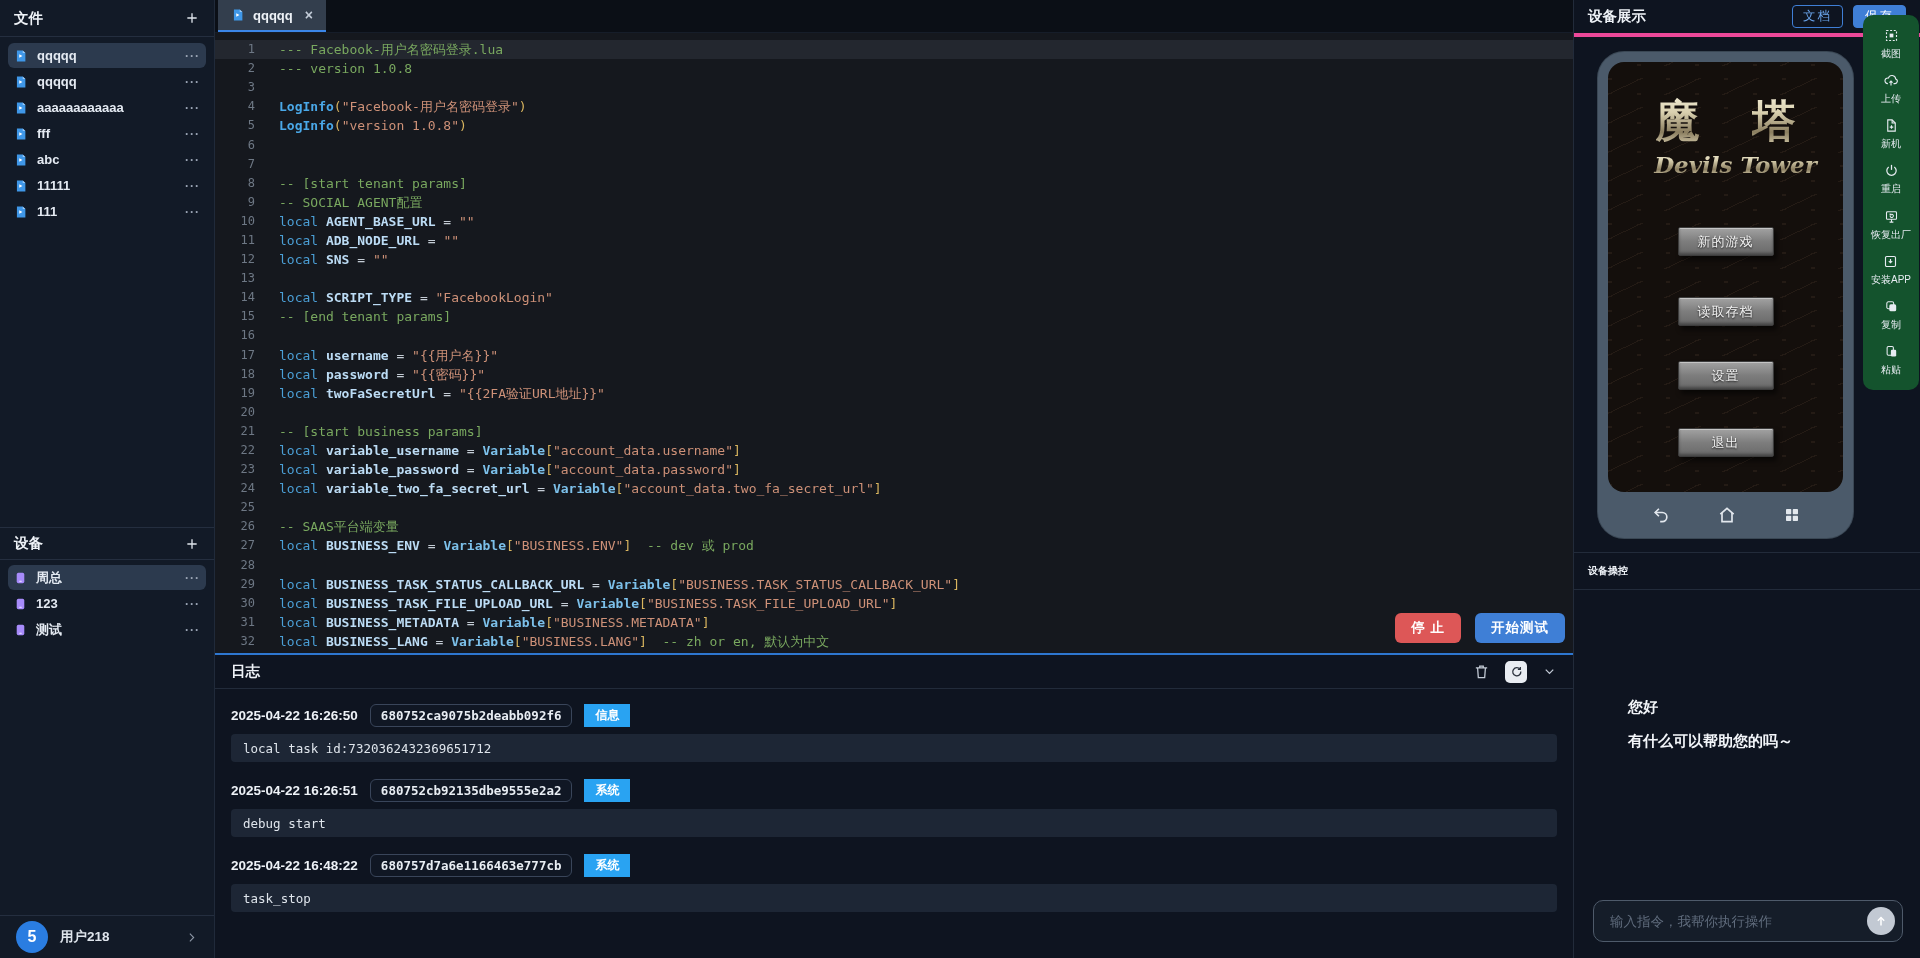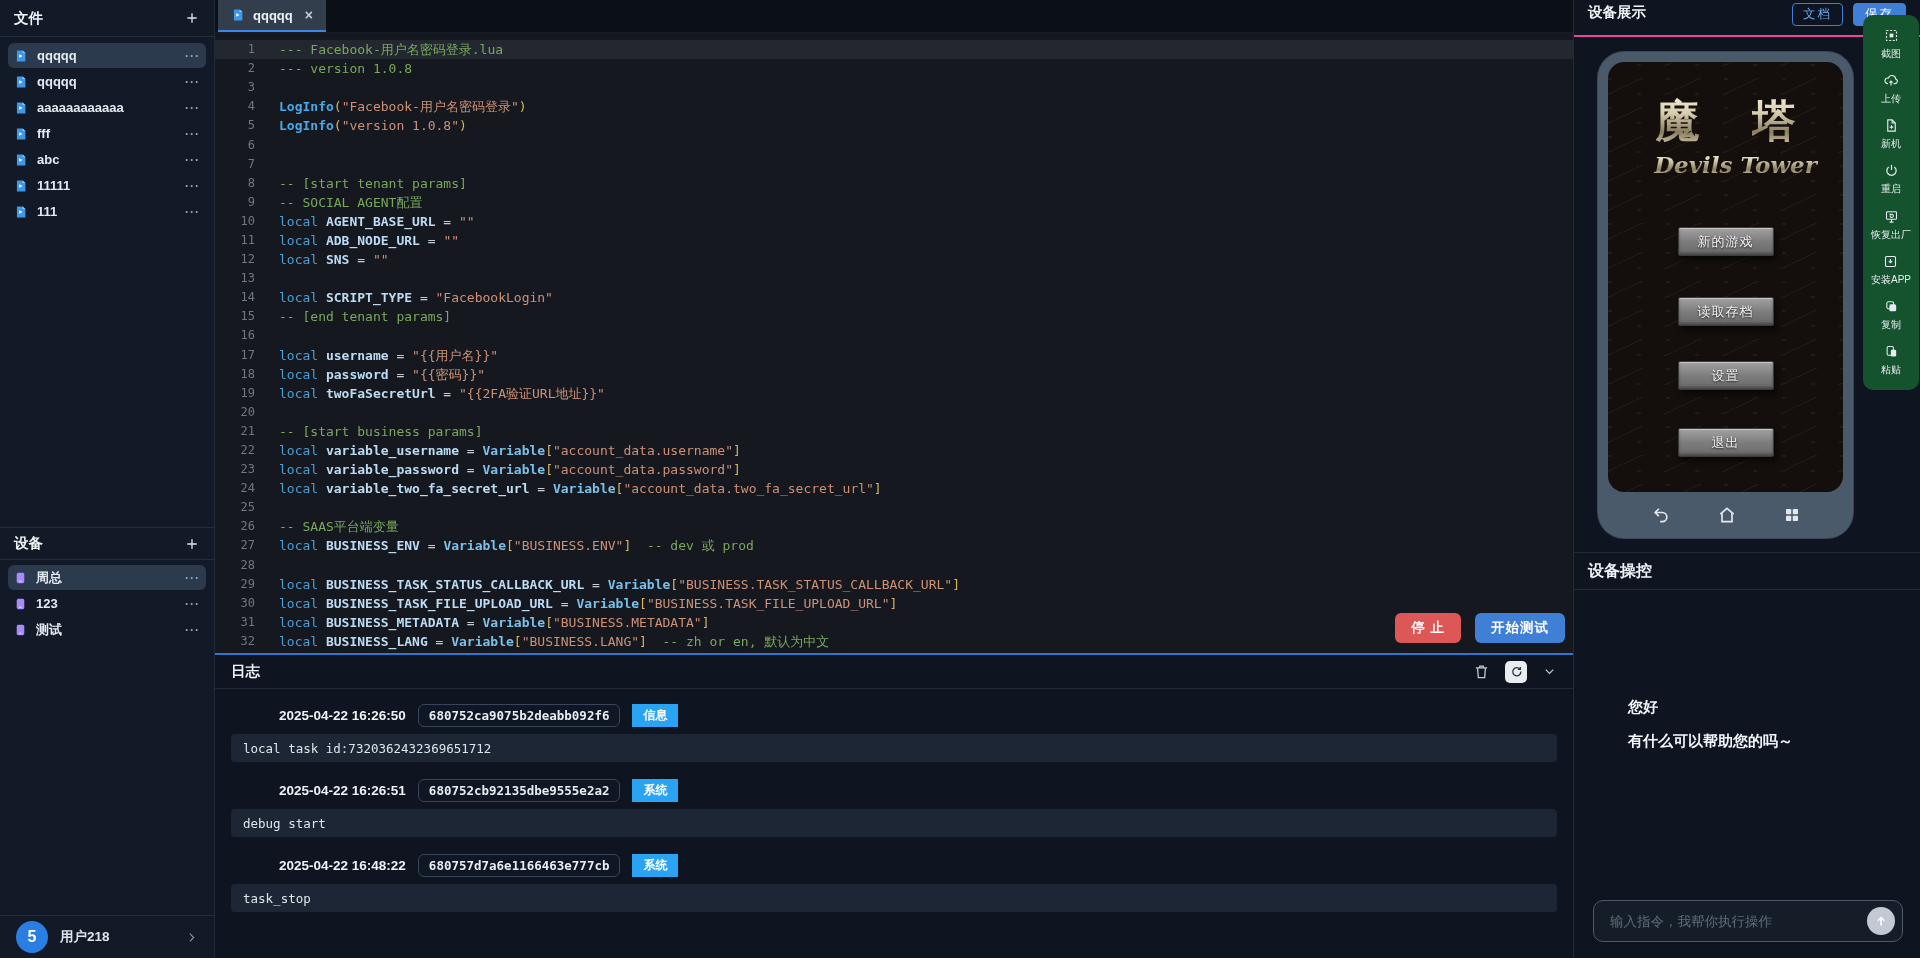--- a/index.html
+++ b/index.html
@@ -45,28 +45,28 @@
   .btn-start{background:#3f7fd6;}
 
   
   .logpanel{height:305px;background:#0e1420;border-top:2px solid #2e77d0;box-sizing:border-box;}
   .log-head{height:34px;display:flex;align-items:center;padding:0 16px;border-bottom:1px solid #222b3a;box-sizing:border-box;}
   .log-title{font-size:14.5px;font-weight:bold;color:#eef2f7;}
   .log-tools{margin-left:auto;display:flex;gap:15px;align-items:center;color:#c3cbd6;}
   .refresh-toggle{width:22px;height:22px;background:#e9edf2;border-radius:5px;color:#2a313c;display:flex;align-items:center;justify-content:center;}
   .log-entries{padding:13px 16px 0;}
   .log-meta{display:flex;align-items:center;gap:12px;height:26px;margin-bottom:6px;}
-  .log-time{font-weight:bold;font-size:13.5px;color:#eef2f7;margin-left:48px;}
+  .log-time{font-weight:bold;font-size:13.5px;color:#eef2f7;}
   .log-id{font-family:"DejaVu Sans Mono",monospace;font-size:12.5px;font-weight:bold;color:#e8edf3;border:1px solid #39455a;border-radius:6px;padding:3px 10px;background:#101724;}
   .log-badge{background:#29a3f2;color:#fff;font-size:12px;font-weight:bold;border-radius:0;padding:3px 11px;}
   .log-msg{height:28px;display:flex;align-items:center;background:#1d2635;border-radius:4px;padding:0 12px;font-family:"DejaVu Sans Mono",monospace;font-size:12.5px;color:#dfe5ec;margin-bottom:15px;}
 
   
   .rightpanel{position:absolute;left:1573px;top:0;width:347px;height:958px;background:#0e1420;border-left:1px solid #222b3a;box-sizing:border-box;}
-  .rp-head{height:37px;display:flex;align-items:flex-start;padding:3px 14px;border-bottom:2px solid #ec4899;box-sizing:border-box;}
+  .rp-head{height:37px;display:flex;align-items:center;padding:3px 14px;border-bottom:4px solid #ec4899;box-sizing:border-box;}
   .rp-title{font-size:14.5px;font-weight:bold;color:#eef2f7;}
   .rp-actions{margin-left:auto;display:flex;gap:10px;}
   .btn-doc{border:1px solid #3f7fd6;color:#6aa5ec;border-radius:4px;height:23px;padding:0 10px;font-size:12.5px;background:transparent;display:flex;align-items:center;letter-spacing:2px;font-family:inherit;}
   .btn-save{background:#3f7fd6;border:1px solid #3f7fd6;color:#fff;border-radius:4px;height:23px;padding:0 11px;font-size:12.5px;display:flex;align-items:center;letter-spacing:2px;font-family:inherit;}
 
   .phone{position:absolute;left:24px;top:52px;width:255px;height:486px;background:#4b5a6a;border-radius:26px;box-shadow:0 0 0 1px #3a4754;}
   .phone-screen{position:absolute;left:10px;right:10px;top:10px;bottom:46px;border-radius:16px;overflow:hidden;
     background-color:#241b15;
     background-image:linear-gradient(335deg,#140f0c 23px,transparent 23px),
                      linear-gradient(155deg,#140f0c 23px,transparent 23px),
@@ -83,21 +83,21 @@
     box-shadow:inset 0 1px 0 rgba(255,255,255,.4),inset 0 -2px 3px rgba(0,0,0,.35),3px 4px 5px rgba(0,0,0,.55);
     color:#f2f2f2;font-size:13px;display:flex;align-items:center;justify-content:center;
     text-shadow:0 1px 2px rgba(0,0,0,.8);letter-spacing:1px;}
   .phone-nav{position:absolute;bottom:0;left:0;right:0;height:46px;display:flex;align-items:center;justify-content:center;gap:46px;color:#e3e8ee;}
 
   .tools{position:absolute;left:289px;top:15px;width:56px;height:375px;background:#14532d;border-radius:10px;
     display:flex;flex-direction:column;justify-content:space-between;align-items:center;padding:13px 0;box-sizing:border-box;}
   .tool{display:flex;flex-direction:column;align-items:center;gap:4px;color:#e7ecf2;font-size:10px;white-space:nowrap;}
   .tool .ic{color:#e7ecf2;}
 
-  .control-head{position:absolute;top:552px;left:0;right:0;height:38px;border-top:1px solid #222b3a;border-bottom:1px solid #222b3a;display:flex;align-items:center;padding:0 14px;font-weight:bold;font-size:16px;color:#eef2f7;box-sizing:border-box;}
+  .control-head{position:absolute;top:552px;left:0;right:0;height:38px;border-top:1px solid #222b3a;border-bottom:1px solid #222b3a;display:flex;align-items:center;padding:0 14px;font-weight:bold;font-size:10px;color:#eef2f7;box-sizing:border-box;}
   .chat{position:absolute;top:590px;left:0;right:0;bottom:74px;padding:108px 20px 0 54px;box-sizing:border-box;}
   .chat-msg{font-weight:bold;font-size:15px;margin-bottom:15px;color:#f2f5f9;}
   .cmd{position:absolute;left:19px;bottom:16px;width:310px;height:42px;border:1px solid #4e5a6a;border-radius:10px;background:#151d29;display:flex;align-items:center;padding:0 7px 0 14px;box-sizing:border-box;}
   .cmd input{flex:1;background:transparent;border:none;outline:none;color:#dfe5ec;font-size:13.5px;font-family:inherit;min-width:0;}
   .cmd input::placeholder{color:#5f6b7c;}
   .send{width:28px;height:28px;border-radius:50%;background:#c2c9d3;display:flex;align-items:center;justify-content:center;flex:none;}
 </style>
 </head>
 <body>
 

